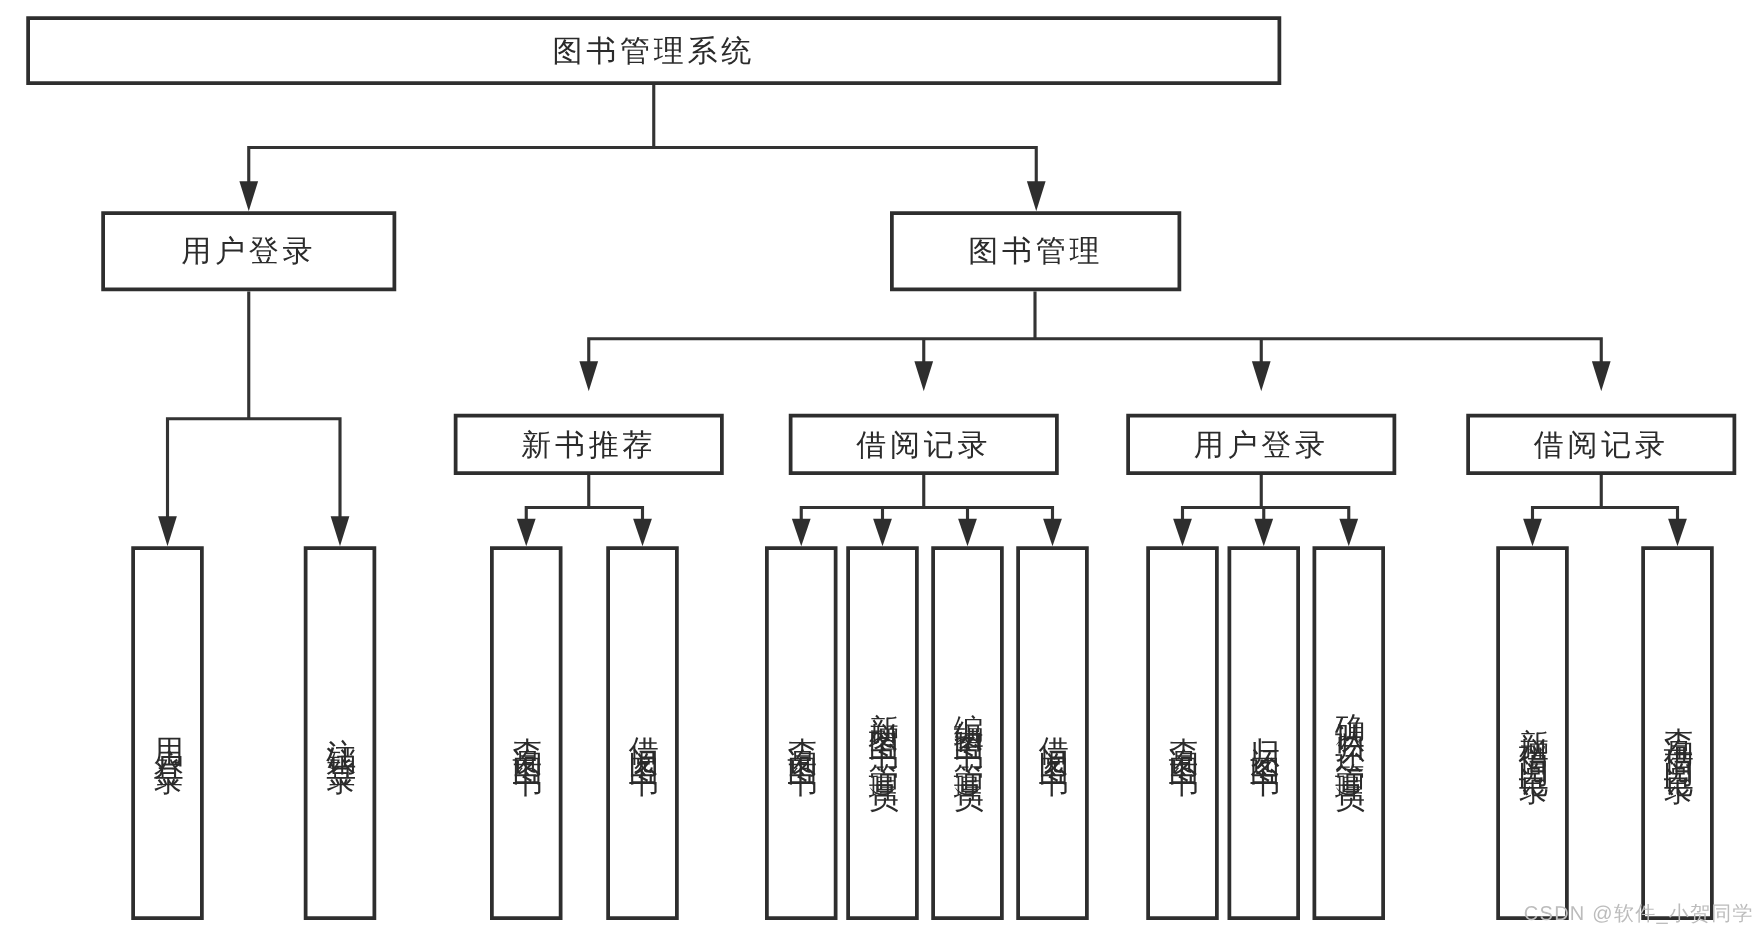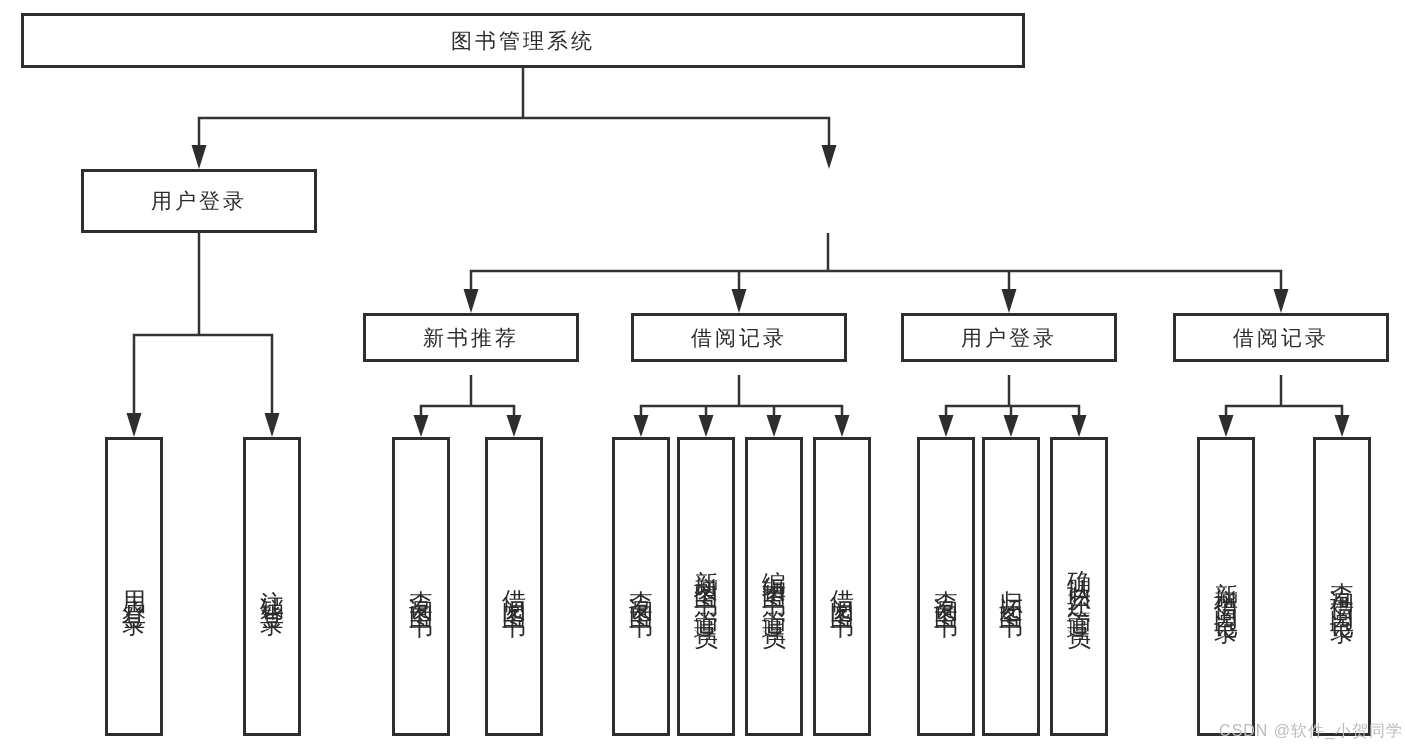--- a/index.html
+++ b/index.html
@@ -16,28 +16,28 @@
   svg.wires line, svg.wires polyline { stroke: #333333; stroke-width: 2.5; fill: none; }
   svg.wires polygon { fill: #2e2e2e; stroke: none; }
   .node {
     position: absolute;
     box-sizing: border-box;
     border: 3px solid #2e2e2e;
     background: #ffffff;
     display: flex;
     align-items: center;
     justify-content: center;
-    font-size: 21px;
+    font-size: 24px;
     letter-spacing: 3px;
     white-space: nowrap;
   }
   .root  { left: 21px;  top: 13px;  width: 1004px; height: 55px; }
   .lv2a  { left: 81px;  top: 169px; width: 236px;  height: 64px; }
   .lv2b  { left: 712px; top: 169px; width: 233px;  height: 64px; }
-  .lv3   { top: 313px; width: 216px; height: 49px; }
+  .lv3   { top: 331px; width: 216px; height: 49px; }
   .lv3a  { left: 363px; }
   .lv3b  { left: 631px; }
   .lv3c  { left: 901px; }
   .lv3d  { left: 1173px; }
   .leaf  { top: 437px; width: 58px; height: 299px; font-size: 24px; }
   .vtext {
     writing-mode: vertical-lr;
     text-orientation: mixed;
     letter-spacing: 8px;
     line-height: 1;
@@ -104,20 +104,23 @@
     <polygon points="1334.5,415 1349.5,415 1342,437"></polygon>
   </svg>
 
   <div class="node root">
     <span>图书管理系统</span>
   </div>
 
   <div class="node lv2a">
     <span>用户登录</span>
   </div>
+  <div class="node lv2b">
+    <span>图书管理</span>
+  </div>
 
   <div class="node lv3 lv3a">
     <span>新书推荐</span>
   </div>
   <div class="node lv3 lv3b">
     <span>借阅记录</span>
   </div>
   <div class="node lv3 lv3c">
     <span>用户登录</span>
   </div>

